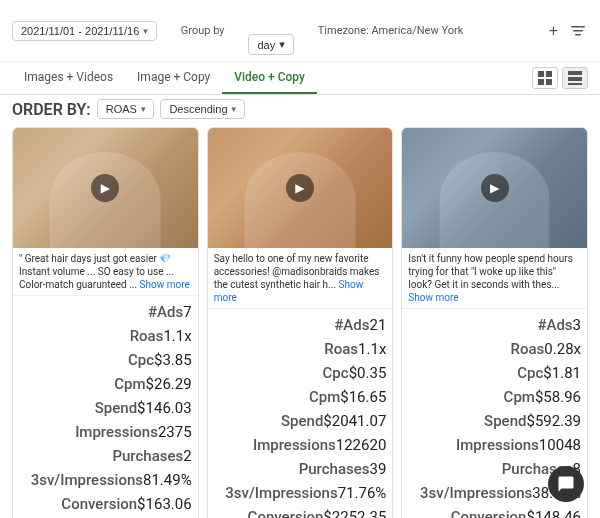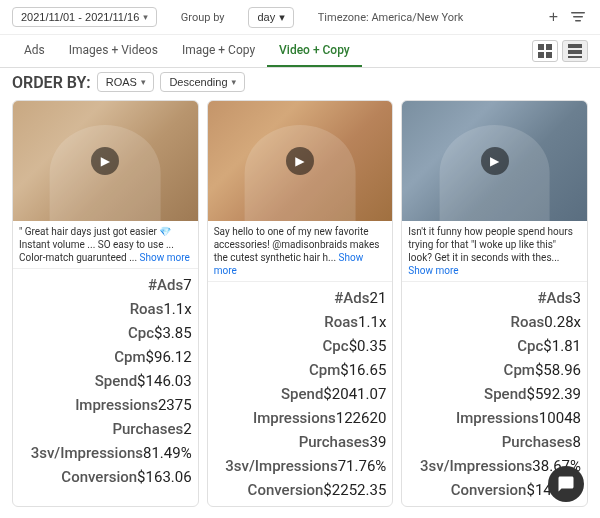--- a/index.html
+++ b/index.html
@@ -57,20 +57,21 @@
       display: flex;
       align-items: center;
       gap: 4px;
       border: 1px solid #ccc;
       border-radius: 4px;
       padding: 3px 8px;
       background: #fff;
       font-size: 11px;
       cursor: pointer;
       color: #333;
+      margin-top: 28px;
     }
     .timezone-text {
       font-size: 11px;
       color: #555;
     }
     .toolbar-actions {
       margin-left: auto;
       display: flex;
       align-items: center;
       gap: 8px;
@@ -287,21 +288,20 @@
         <svg width="16" height="16" viewBox="0 0 16 16" fill="#555">
           <rect x="1" y="3" width="14" height="1.5" rx="0.75"></rect>
           <rect x="3" y="7" width="10" height="1.5" rx="0.75"></rect>
           <rect x="5" y="11" width="6" height="1.5" rx="0.75"></rect>
         </svg>
       </button>
     </div>
   </div>
 
   <div class="tabs-container">
-    <div id="tab-ads" class="tab">Ads</div>
     <div id="tab-images-videos" class="tab">Images + Videos</div>
     <div id="tab-image-copy" class="tab">Image + Copy</div>
     <div id="tab-video-copy" class="tab active">Video + Copy</div>
 
     <div style="margin-left:auto; display:flex; gap:4px; padding: 4px 0;">
       <button class="view-btn">
         <svg width="14" height="14" viewBox="0 0 14 14" fill="#555">
           <rect x="0" y="0" width="6" height="6"></rect>
             <rect x="8" y="0" width="6" height="6"></rect>
           <rect x="0" y="8" width="6" height="6"></rect>
@@ -347,21 +347,21 @@
       <div class="stat-row">
         <span class="stat-label">Roas</span>
         <span class="stat-value">1.1x</span>
       </div>
       <div class="stat-row">
         <span class="stat-label">Cpc</span>
         <span class="stat-value">$3.85</span>
       </div>
       <div class="stat-row">
         <span class="stat-label">Cpm</span>
-        <span class="stat-value">$96.12</span>
+        <span class="stat-value">$26.29</span>
       </div>
       <div class="stat-row">
         <span class="stat-label">Spend</span>
         <span class="stat-value">$146.03</span>
       </div>
       <div class="stat-row">
         <span class="stat-label">Impressions</span>
         <span class="stat-value">2375</span>
       </div>
       <div class="stat-row">

